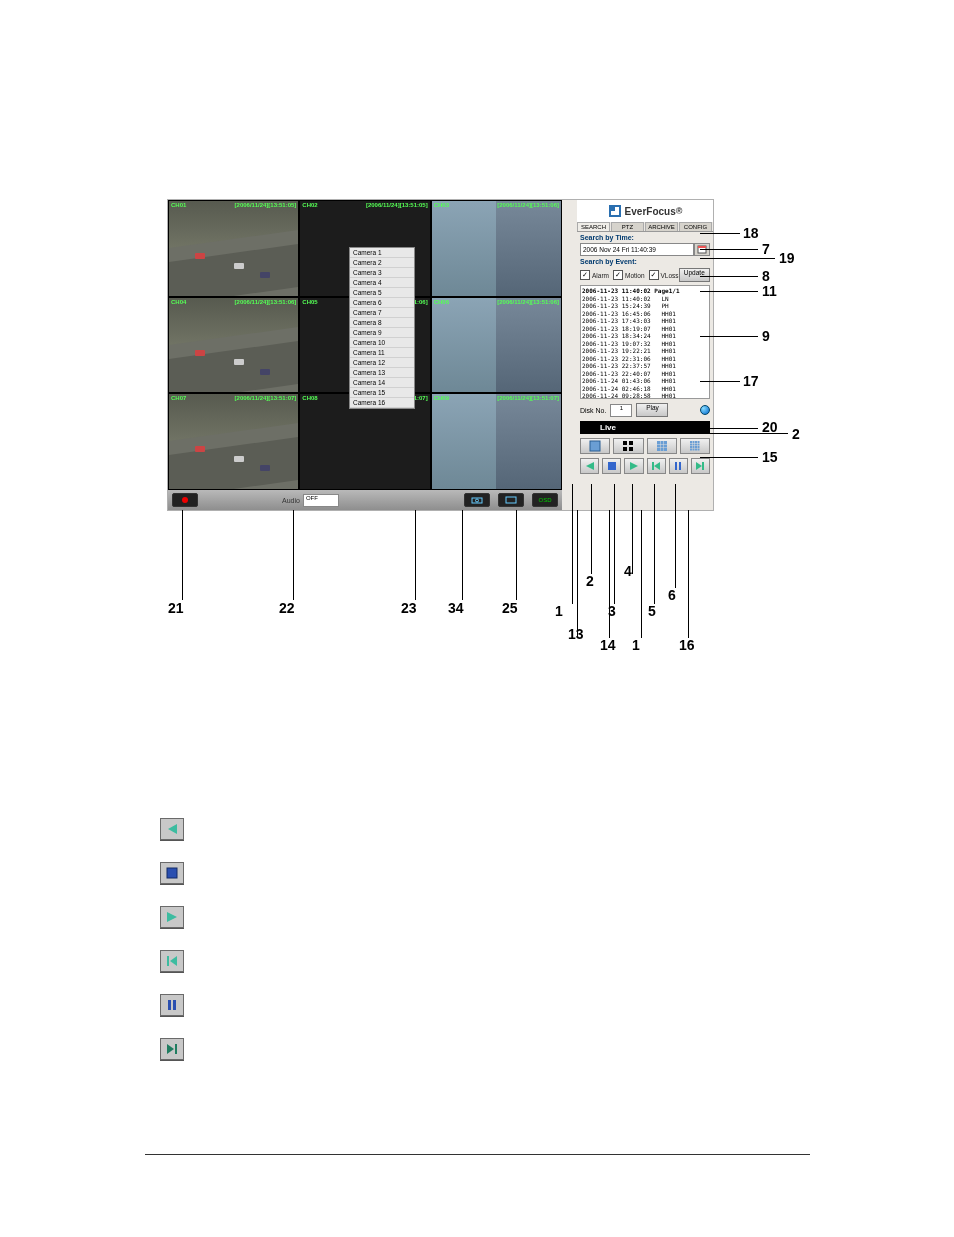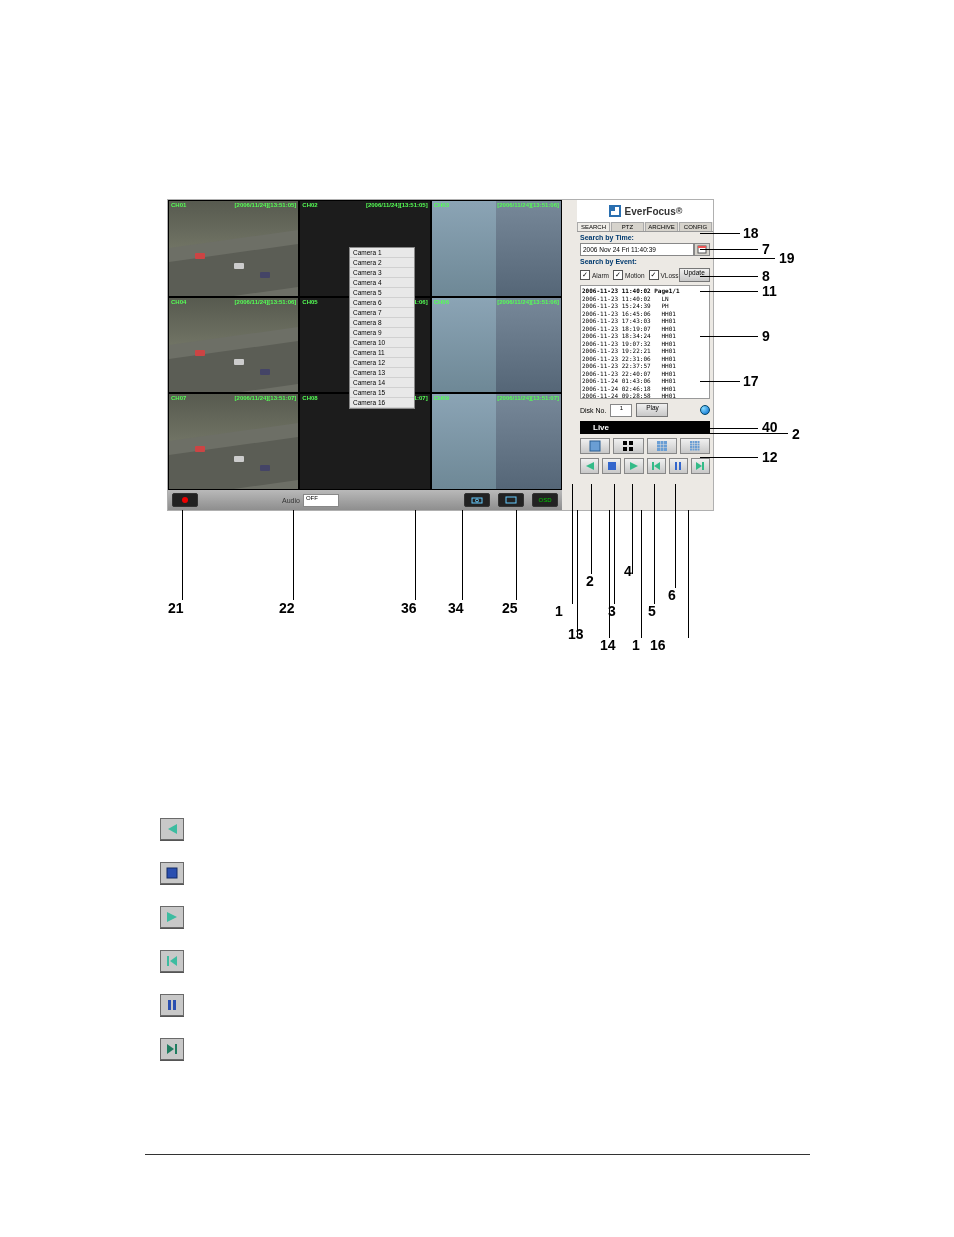--- a/index.html
+++ b/index.html
@@ -236,21 +236,21 @@
     background: radial-gradient(circle at 30% 30%, #8df,#06c);
     border: 1px solid #046;
     margin-left: auto;
   }
   .live-bar {
     margin: 2px 3px;
     background: #000;
     color: #fff;
     font-size: 8px;
     font-weight: bold;
-    padding: 2px 13px;
+    padding: 2px 20px;
   }
   .layout-row, .play-row {
     display: flex;
     justify-content: space-between;
     padding: 2px 3px;
     gap: 3px;
   }
   .ibtn {
     flex: 1;
     height: 14px;
@@ -583,32 +583,32 @@
     <div class="anum" style="left:779px;top:250px">19</div>
 <div class="aline" style="left:700px;top:276px;width:58px"></div>
     <div class="anum" style="left:762px;top:268px">8</div>
 <div class="aline" style="left:700px;top:291px;width:58px"></div>
     <div class="anum" style="left:762px;top:283px">11</div>
 <div class="aline" style="left:700px;top:336px;width:58px"></div>
     <div class="anum" style="left:762px;top:328px">9</div>
 <div class="aline" style="left:700px;top:381px;width:40px"></div>
     <div class="anum" style="left:743px;top:373px">17</div>
 <div class="aline" style="left:700px;top:428px;width:58px"></div>
-    <div class="anum" style="left:762px;top:419px">40</div>
+    <div class="anum" style="left:762px;top:419px">20</div>
 <div class="aline" style="left:700px;top:433px;width:88px"></div>
     <div class="anum" style="left:792px;top:426px">2</div>
 <div class="aline" style="left:700px;top:457px;width:58px"></div>
-    <div class="anum" style="left:762px;top:449px">12</div>
+    <div class="anum" style="left:762px;top:449px">15</div>
 
 <div class="vline" style="left:182px;top:510px;height:90px"></div>
     <div class="anum" style="left:168px;top:600px">21</div>
 <div class="vline" style="left:293px;top:510px;height:90px"></div>
     <div class="anum" style="left:279px;top:600px">22</div>
 <div class="vline" style="left:415px;top:510px;height:90px"></div>
-    <div class="anum" style="left:401px;top:600px">36</div>
+    <div class="anum" style="left:401px;top:600px">23</div>
 <div class="vline" style="left:462px;top:510px;height:90px"></div>
     <div class="anum" style="left:448px;top:600px">34</div>
 <div class="vline" style="left:516px;top:510px;height:90px"></div>
     <div class="anum" style="left:502px;top:600px">25</div>
 
 <div class="vline" style="left:572px;top:484px;height:120px"></div>
     <div class="anum" style="left:555px;top:603px">1</div>
 <div class="vline" style="left:591px;top:484px;height:90px"></div>
     <div class="anum" style="left:586px;top:573px">2</div>
 <div class="vline" style="left:614px;top:484px;height:120px"></div>
@@ -620,21 +620,21 @@
 <div class="vline" style="left:675px;top:484px;height:104px"></div>
     <div class="anum" style="left:668px;top:587px">6</div>
 
 <div class="vline" style="left:577px;top:510px;height:128px"></div>
     <div class="anum" style="left:568px;top:626px">13</div>
 <div class="vline" style="left:609px;top:510px;height:128px"></div>
     <div class="anum" style="left:600px;top:637px">14</div>
 <div class="vline" style="left:641px;top:510px;height:128px"></div>
     <div class="anum" style="left:632px;top:637px">1</div>
 <div class="vline" style="left:688px;top:510px;height:128px"></div>
-    <div class="anum" style="left:650px;top:637px">16</div>
+    <div class="anum" style="left:679px;top:637px">16</div>
 
 <div class="legend" style="top:818px">
   <div class="legend-row">
         <div class="legend-icon">
           <svg width="14" height="14">
             <polygon points="12,2 3,7 12,12" fill="#3cbca0"></polygon>
           </svg>
         </div>
       </div>
   <div class="legend-row">

